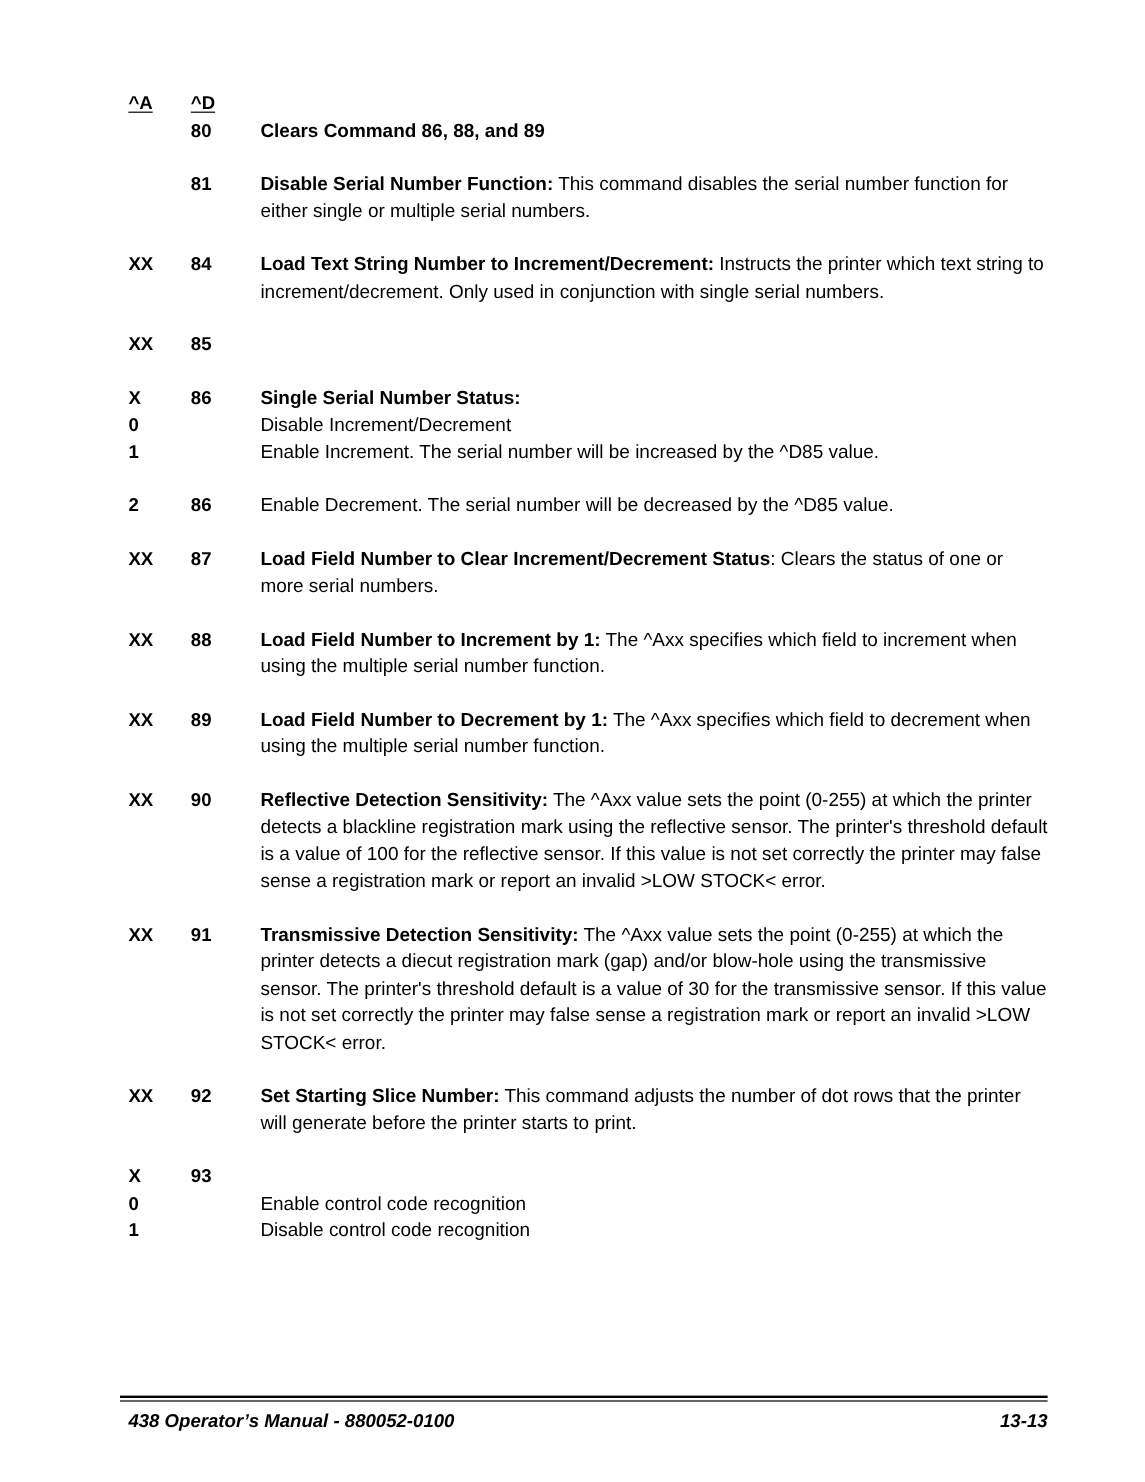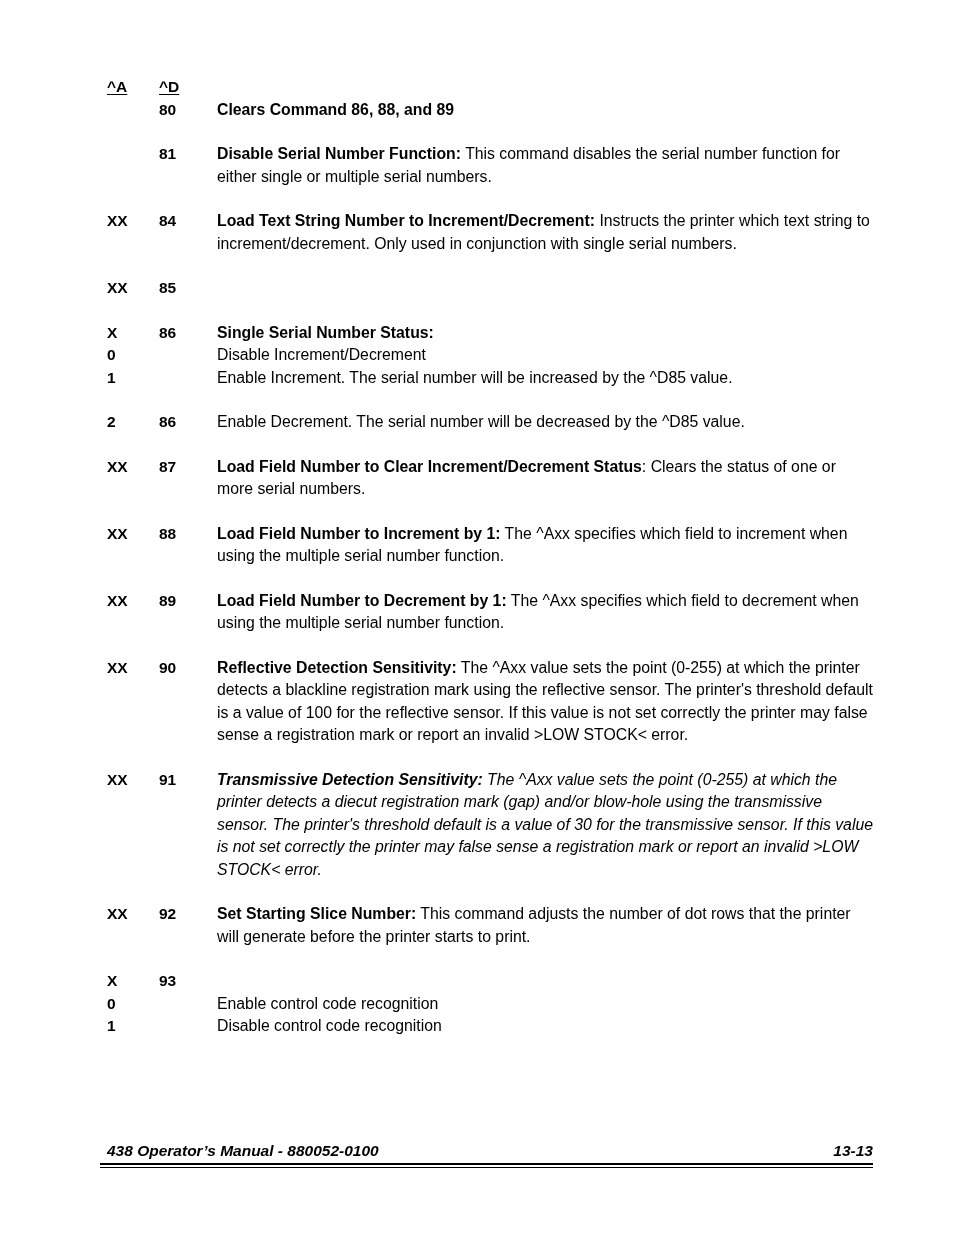--- a/index.html
+++ b/index.html
@@ -64,36 +64,36 @@
     font-weight: bold;
   }
   .hdr .col-cmd span {
     letter-spacing: 0.2px;
   }
   .gap-md { height: 22px; }
 
   .sub-row .col-a { font-weight: bold; }
 
   
-  .wide .col-cmd { width: 655px; font-style: italic; }
+  .wide .col-cmd { width: 655px; }
 
   
   .footer-rule {
     position: absolute;
     left: 100px;
     top: 1163px;
     width: 773px;
     border-top: 2px solid #000;
     border-bottom: 1px solid #000;
     height: 2px;
   }
   .footer {
     position: absolute;
     left: 107px;
-    top: 1142px;
+    top: 1176px;
     width: 766px;
     display: flex;
     justify-content: space-between;
     align-items: baseline;
     font-size: 15.5px;
     font-style: italic;
     font-weight: bold;
   }
 </style>
 </head>

